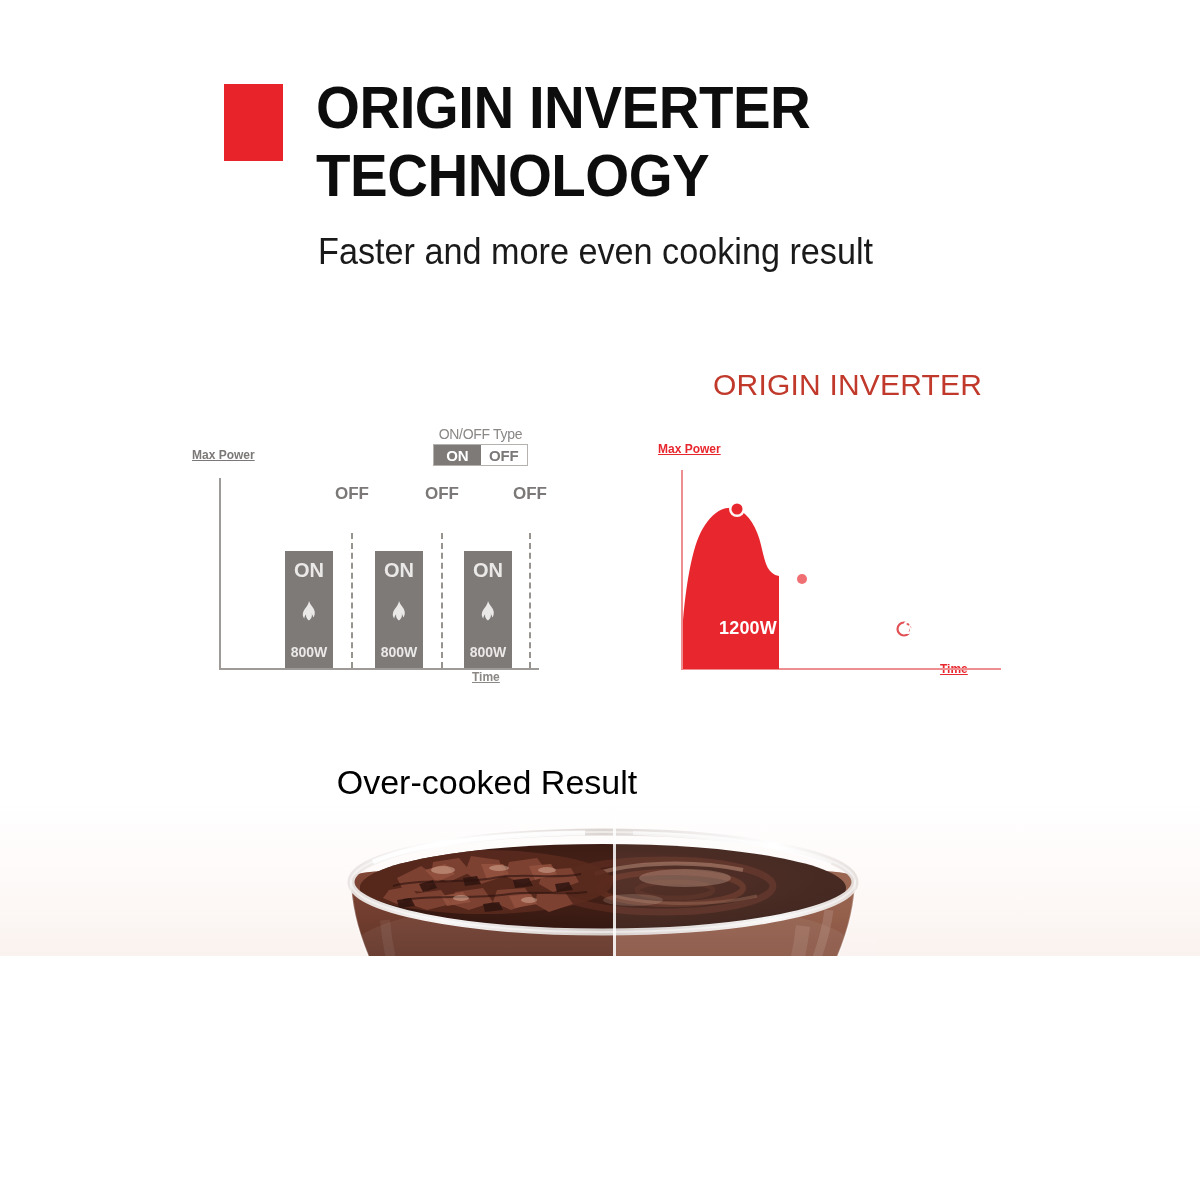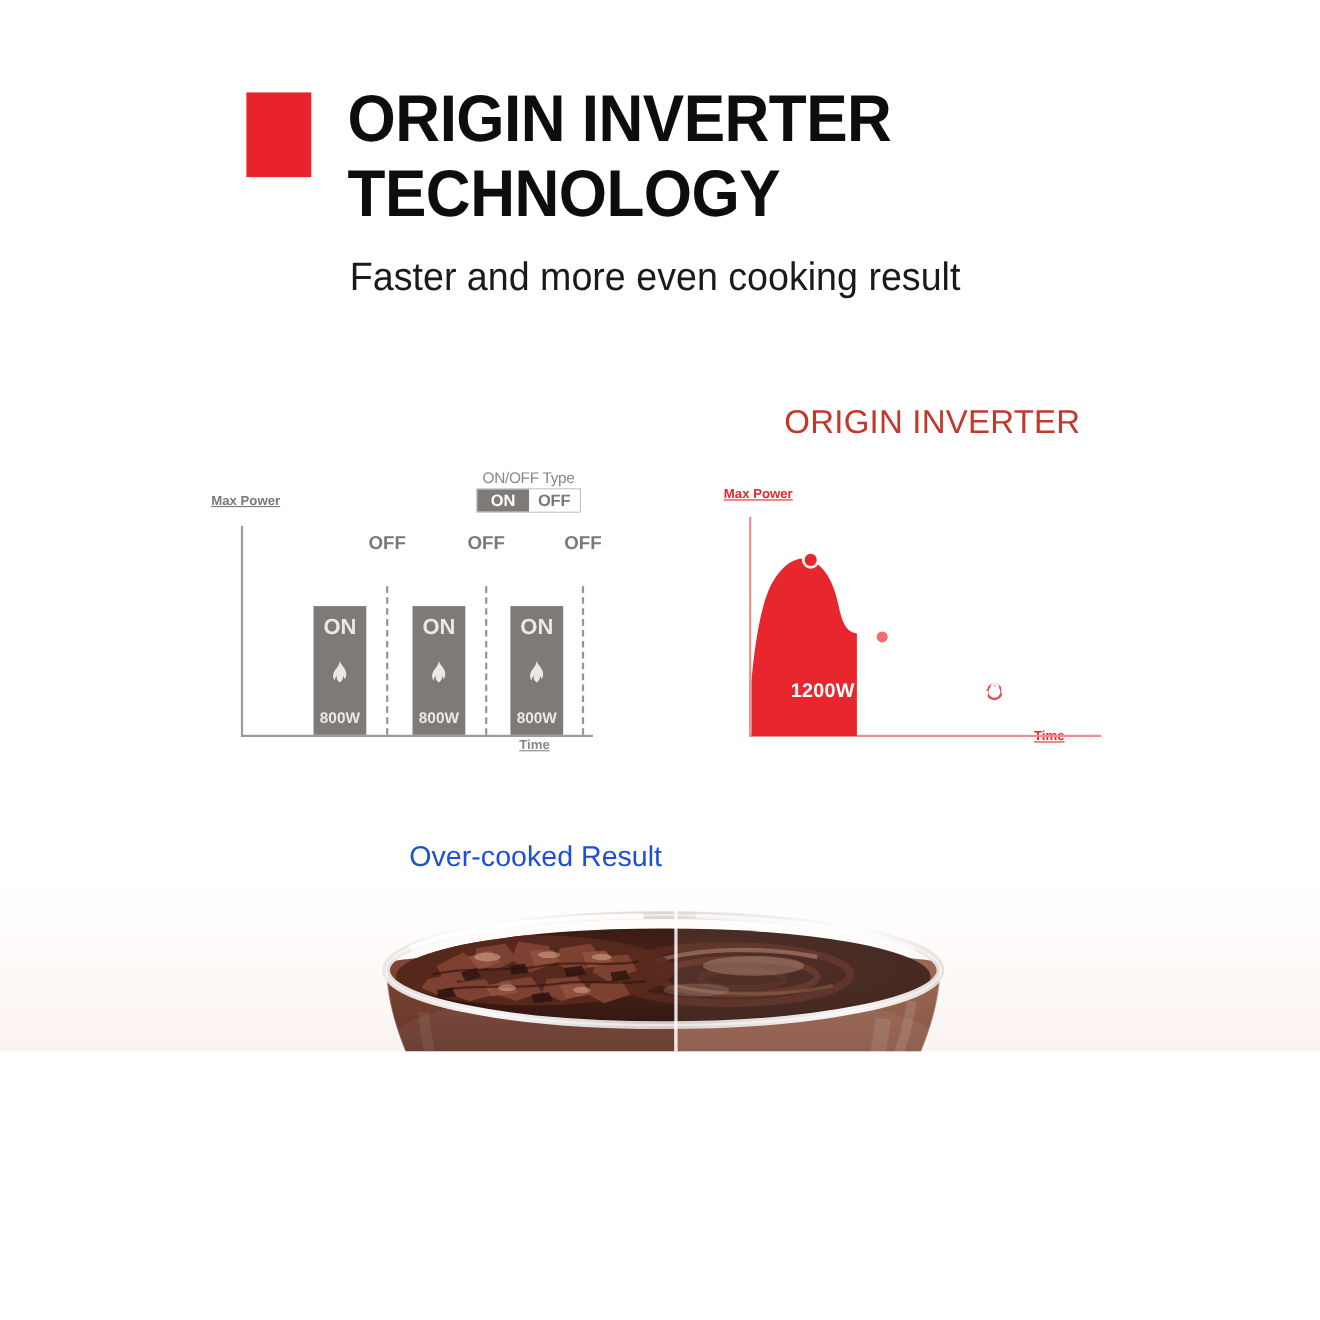--- a/index.html
+++ b/index.html
@@ -215,22 +215,22 @@
     font-weight: bold;
     color: #ffffff;
     white-space: nowrap;
     transform: translateX(-50%);
     letter-spacing: 0.2px;
   }
 
   
   .result-label {
     position: absolute;
-    font-size: 26px;
-    color: #1d4ed8;
+    font-size: 34px;
+    color: #000000;
     white-space: nowrap;
     transform: translateX(-50%);
   }
 
   
   .scene {
     position: absolute;
     left: 0; top: 800px;
     width: 1200px; height: 400px;
     overflow: hidden;
@@ -383,21 +383,21 @@
 
           <circle cx="54" cy="39" r="8" fill="#ffffff" opacity="0.95"></circle>
           <circle cx="54" cy="39" r="5.5" fill="#e8262d"></circle>
           <circle cx="119" cy="109" r="7.5" fill="#ffffff" opacity="0.95"></circle>
           <circle cx="119" cy="109" r="5" fill="#ef6f73"></circle>
           <circle cx="221" cy="159" r="6.5" fill="none" stroke="#e05055" stroke-width="2.2"></circle>
         </svg>
 
         <div class="band-label" style="left:67px; top:148px;">1200W</div>
         <div class="band-label" style="left:143px; top:148px;">800W</div>
-        <div class="band-label" style="left:232px; top:148px;">300W</div>
+        <div class="band-label" style="left:246px; top:148px;">300W</div>
       </div>
     </div>
   </div>
 
   <div class="result-label" style="left:487px; top:763px;">Over-cooked Result</div>
 
   <div class="scene">
     <div class="backdrop"></div>
     <div class="counter"></div>
     <div class="counter-edge"></div>

